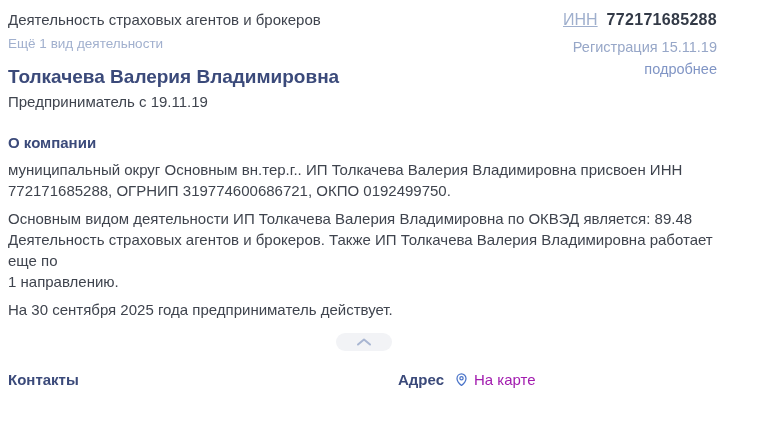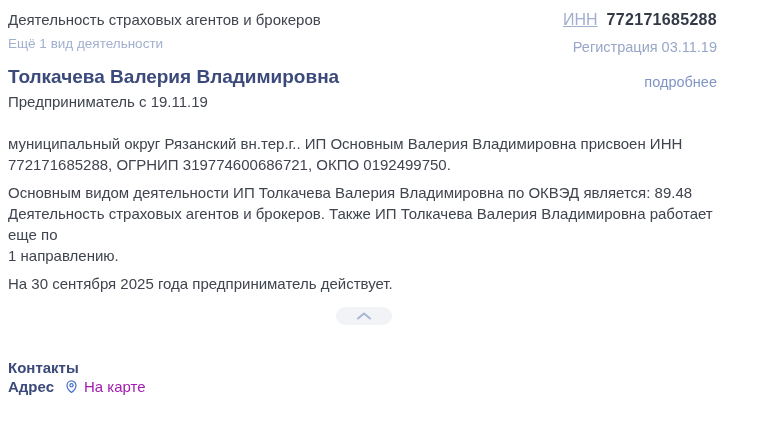--- a/index.html
+++ b/index.html
@@ -24,21 +24,21 @@
     font-weight:bold; color:#3b4a7a;
   }
   .subtitle { margin-top:3px; font-size:15px; line-height:20px; color:#3f444e; }
 
   .top-right { text-align:right; padding-right:2px; flex-shrink:0; }
   .inn-row { font-size:16px; line-height:21px; }
   .inn-label { color:#9fafcd; margin-right:9px;text-decoration:underline; }
   .inn-value { color:#333a47; font-weight:600; letter-spacing:0.3px; }
   .reg-date { margin-top:8px; font-size:14.5px; line-height:19px; color:#97a7c8; }
   .details-link {
-    display:inline-block; margin-top:16px;
+    display:inline-block; margin-top:3px;
     font-size:14.5px; line-height:19px; color:#8095c5;
     text-decoration:none; cursor:pointer;
   }
 
   
   .about { margin-top:21px; }
   .section-title {
     font-size:15px; line-height:19px; font-weight:bold; color:#3b4a7a;
   }
   .about .section-title { margin-bottom:5px; }
@@ -46,21 +46,21 @@
   .about .line { display:block; line-height:21px; }
 
   .collapse-row { text-align:center; margin-top:12px; }
   .collapse-button {
     display:inline-flex; align-items:center; justify-content:center;
     width:56px; height:18px; border:none; border-radius:9px;
     background:#f2f3f6; cursor:pointer;
   }
 
   
-  .bottom { display:flex; margin-top:33px;flex-direction:column; }
+  .bottom { display:flex; margin-top:19px; }
   .col-contacts { width:390px; flex-shrink:0; }
 
   .col-address { flex:1; }
   .address-head { display:flex; align-items:center; }
   .map-link {
     display:inline-flex; align-items:center; margin-left:10px;
     font-size:15px; line-height:19px; color:#a21caf;
     text-decoration:none; cursor:pointer;
   }
   .map-pin { margin-right:5px; display:inline-flex; }
@@ -75,29 +75,30 @@
       <div class="activity">Деятельность страховых агентов и брокеров</div>
       <a class="more-link">Ещё 1 вид деятельности</a>
       <h1 class="name">Толкачева Валерия Владимировна</h1>
       <div class="subtitle">Предприниматель с 19.11.19</div>
     </div>
 
     <div class="top-right">
       <div class="inn-row">
         <span class="inn-label">ИНН</span><span class="inn-value">772171685288</span>
       </div>
-      <div class="reg-date">Регистрация 03.11.19</div>
+      <div class="reg-date">Регистрация 15.11.19</div>
       <a class="details-link">подробнее</a>
     </div>
   </div>
 
   <div class="about">
+    <h2 class="section-title">О компании</h2>
 
     <p>
-      <span class="line">муниципальный округ Рязанский вн.тер.г.. ИП Основным Валерия Владимировна присвоен ИНН</span>
+      <span class="line">муниципальный округ Основным вн.тер.г.. ИП Толкачева Валерия Владимировна присвоен ИНН</span>
       <span class="line">772171685288, ОГРНИП 319774600686721, ОКПО 0192499750.</span>
     </p>
 
     <p>
       <span class="line">Основным видом деятельности ИП Толкачева Валерия Владимировна по ОКВЭД является: 89.48</span>
       <span class="line">Деятельность страховых агентов и брокеров. Также ИП Толкачева Валерия Владимировна работает еще по</span>
       <span class="line">1 направлению.</span>
     </p>
 
     <p>

